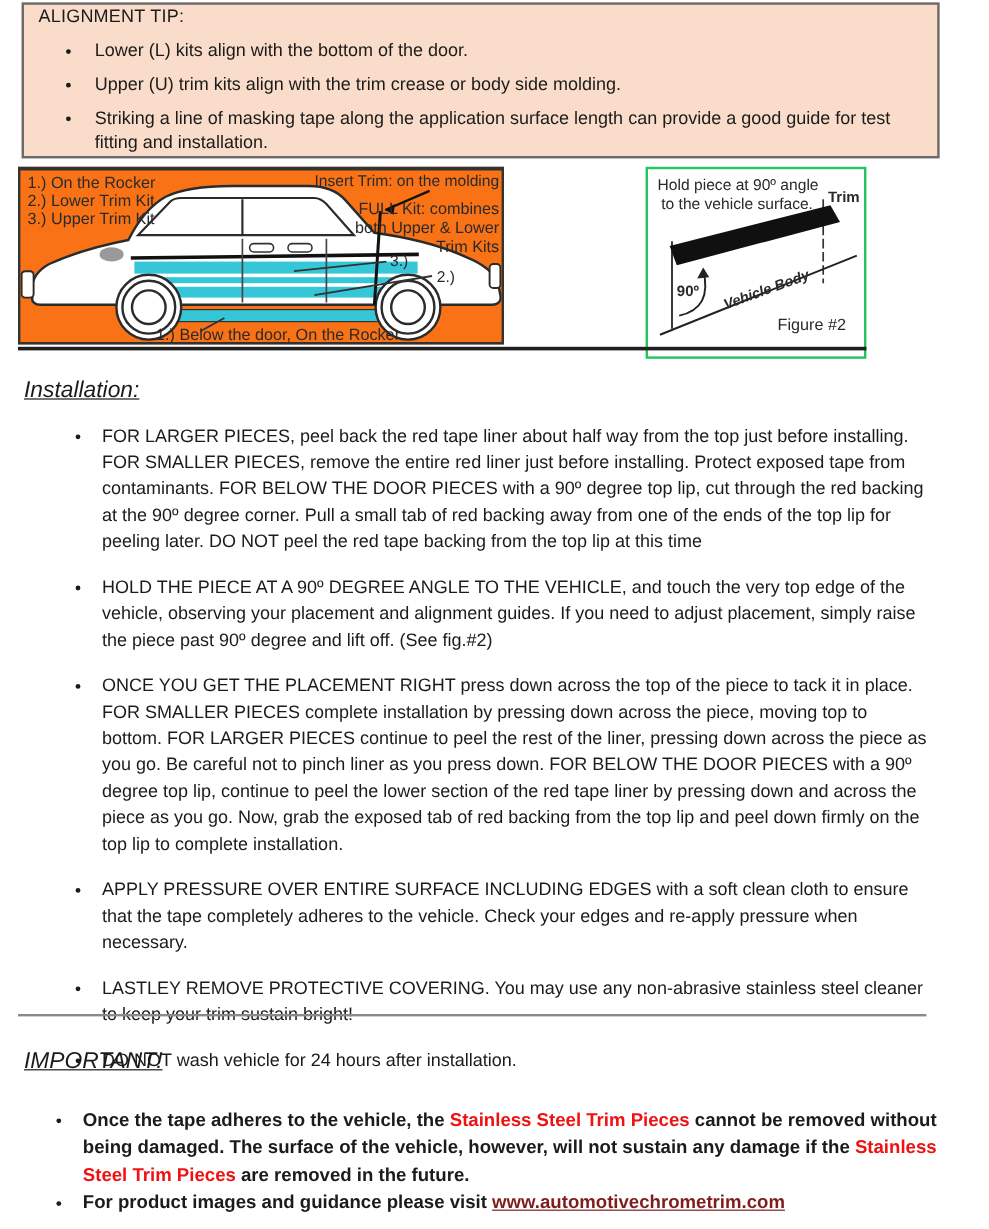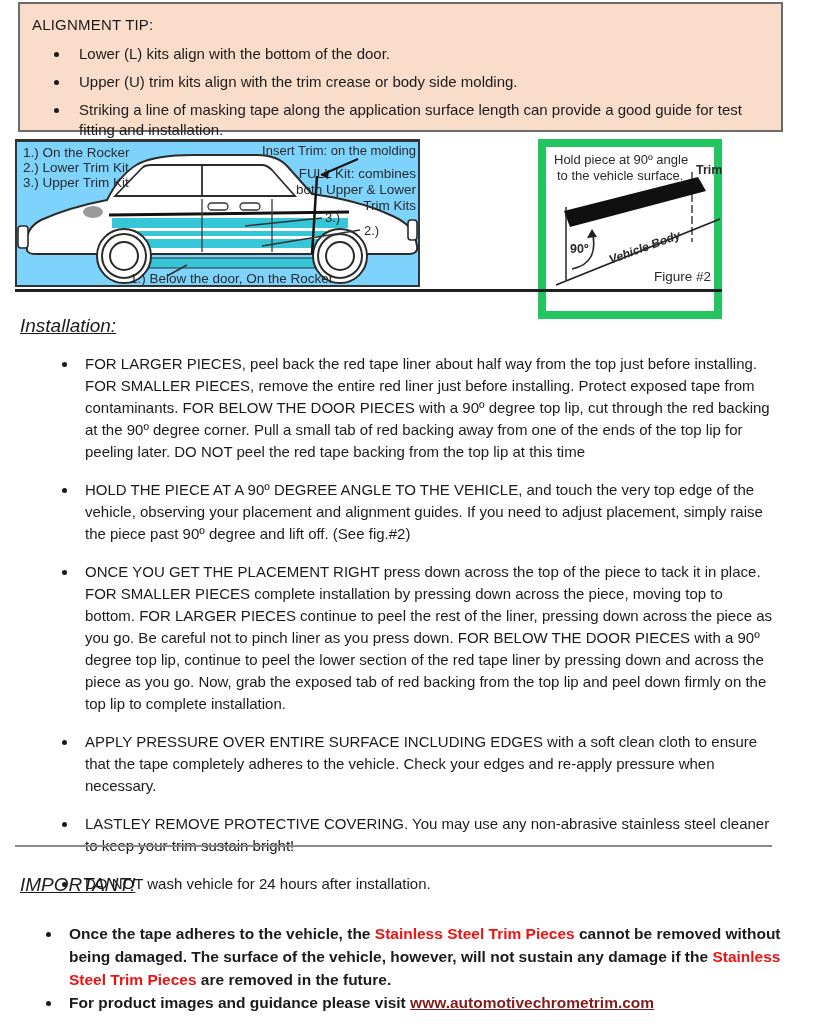--- a/index.html
+++ b/index.html
@@ -11,35 +11,35 @@
     color:#1b1b1b;
     position:relative;
     overflow:hidden;
   }
 
   
   .tip-box {
     position:absolute; left:18px; top:2px; width:765px; height:130px;
     background:#F9DCC9;
     border:2px solid #6b6b6b;
-    padding:12px 12px;
+    padding:1px 12px;
   }
   .tip-title { font-size:15px; letter-spacing:0.2px; }
   .tip-box ul { margin:11px 0 4px 0; padding-left:38px; }
   .tip-box li { font-size:15px; line-height:20px; margin-bottom:8px; padding-left:9px; }
 
   
   .car-box {
     position:absolute; left:15px; top:139px; width:405px; height:148px;
     border:2px solid #333; border-top-width:3px;
-    background:#7dd3fc;
+    background:#f97316;
   }
   .fig-box {
-    position:absolute; left:538px; top:139px; width:184px; height:180px;
-    border:8px solid #22c55e;
+    position:absolute; left:538px; top:139px; width:184px; height:160px;
+    border:2px solid #22c55e;
     background:#fff;
   }
   .thick-rule {
     position:absolute; left:15px; top:289px; width:707px; height:3px;
     background:#1f1f1f;
   }
   svg { display:block; }
   svg text { font-family:"Liberation Sans", sans-serif; fill:#2a2a2a; }
 
   

